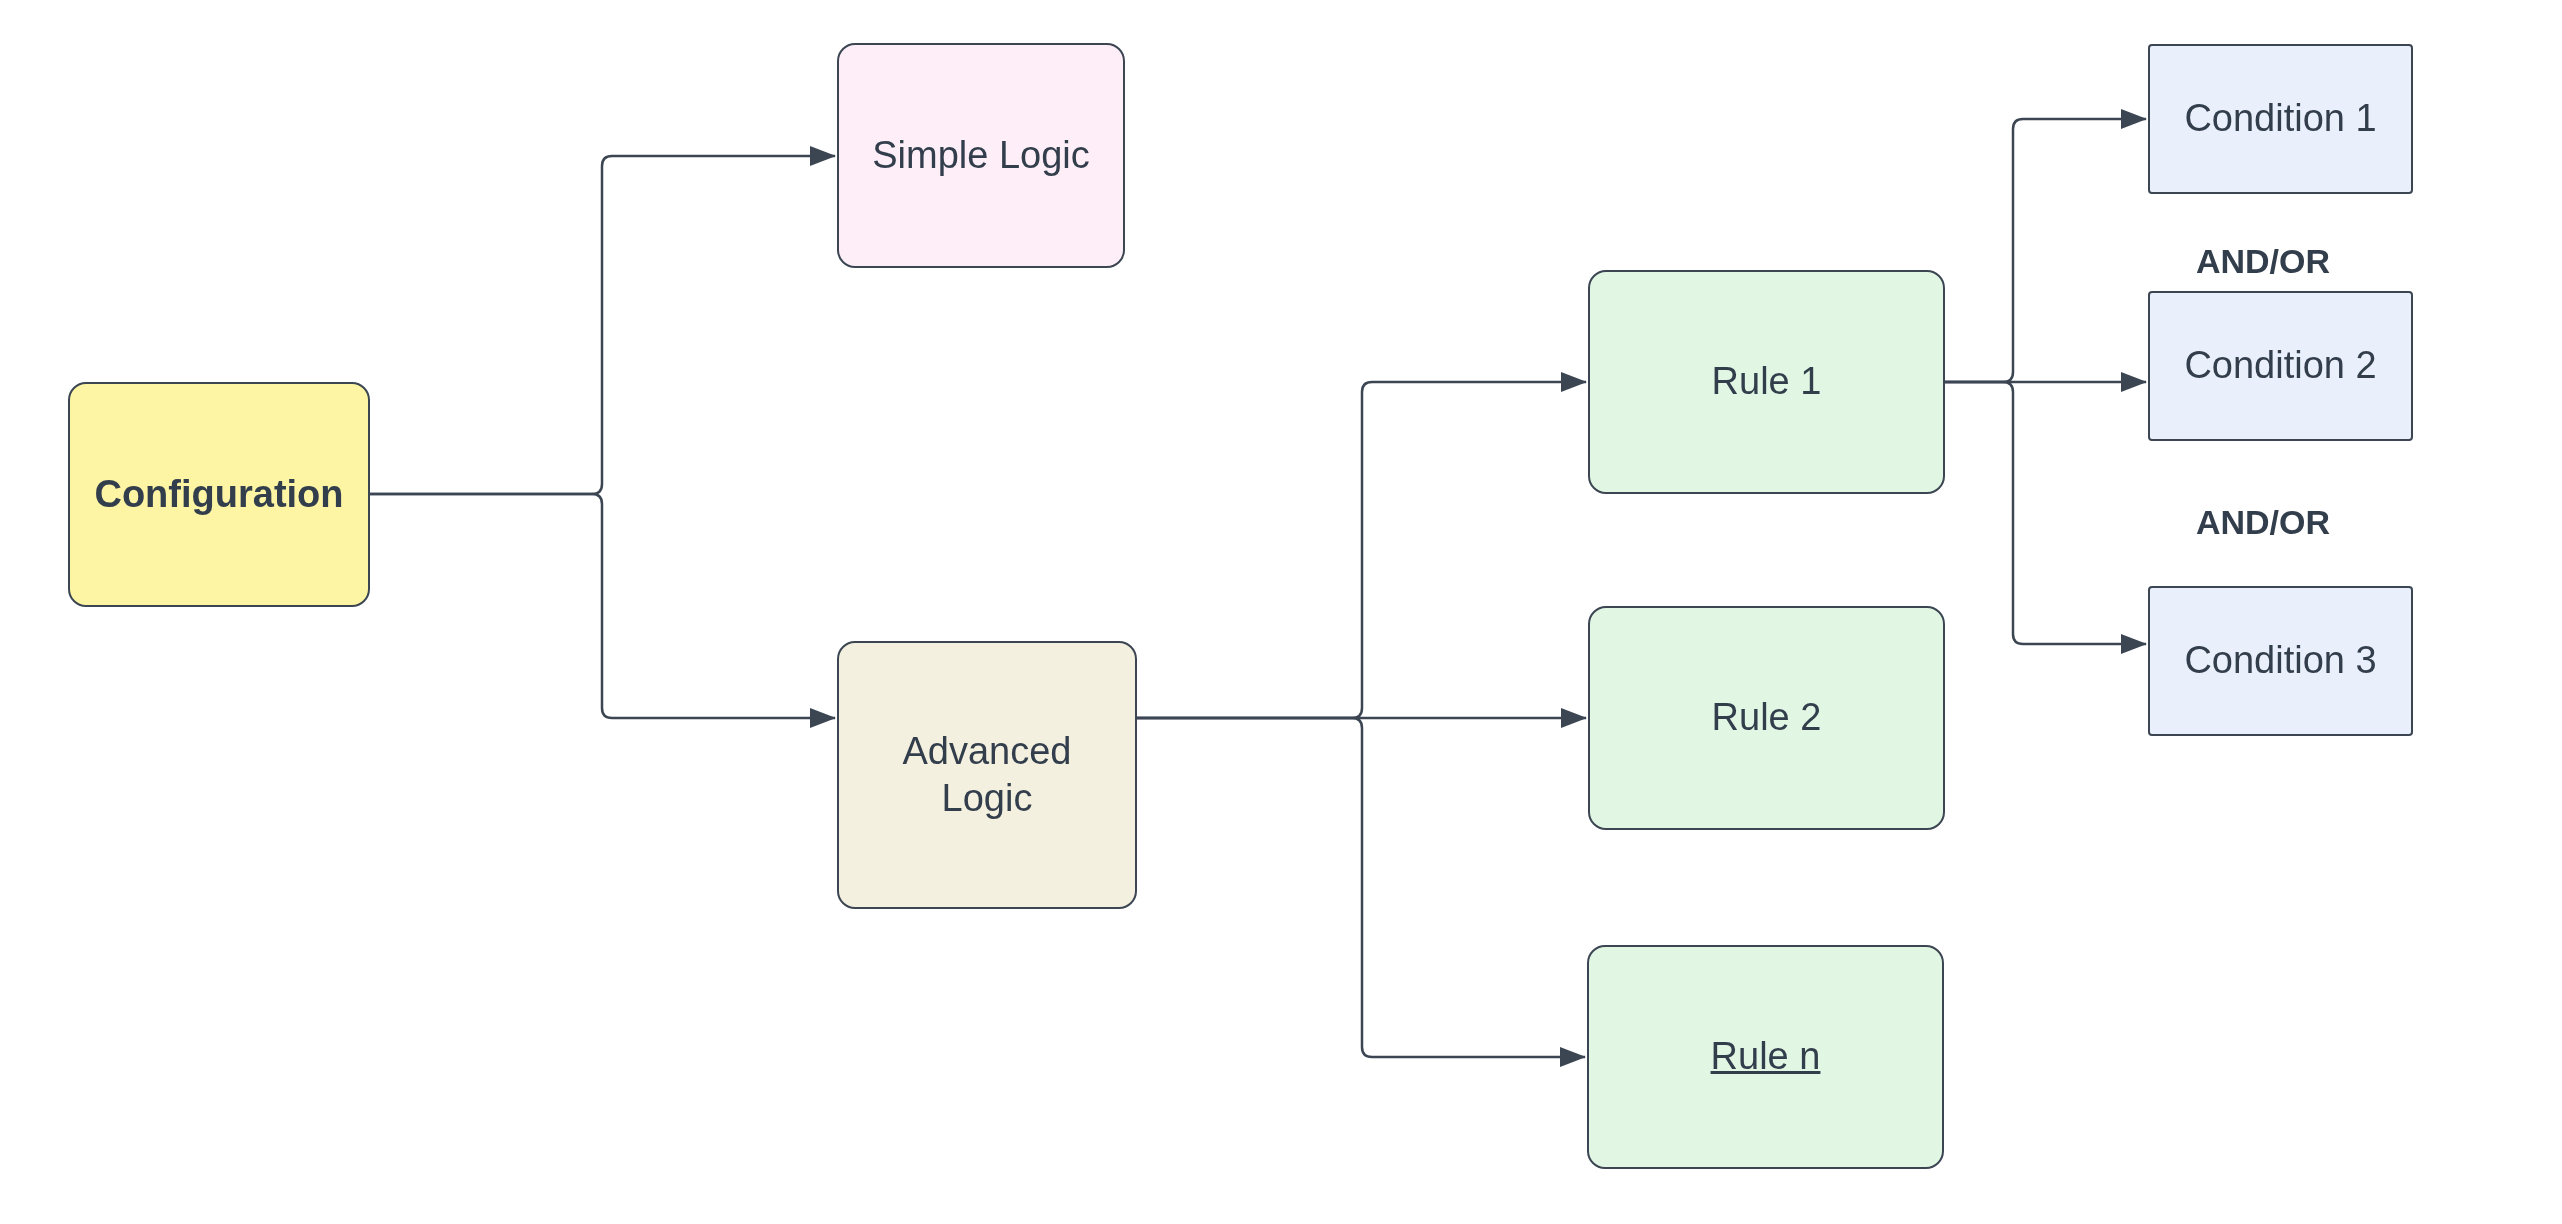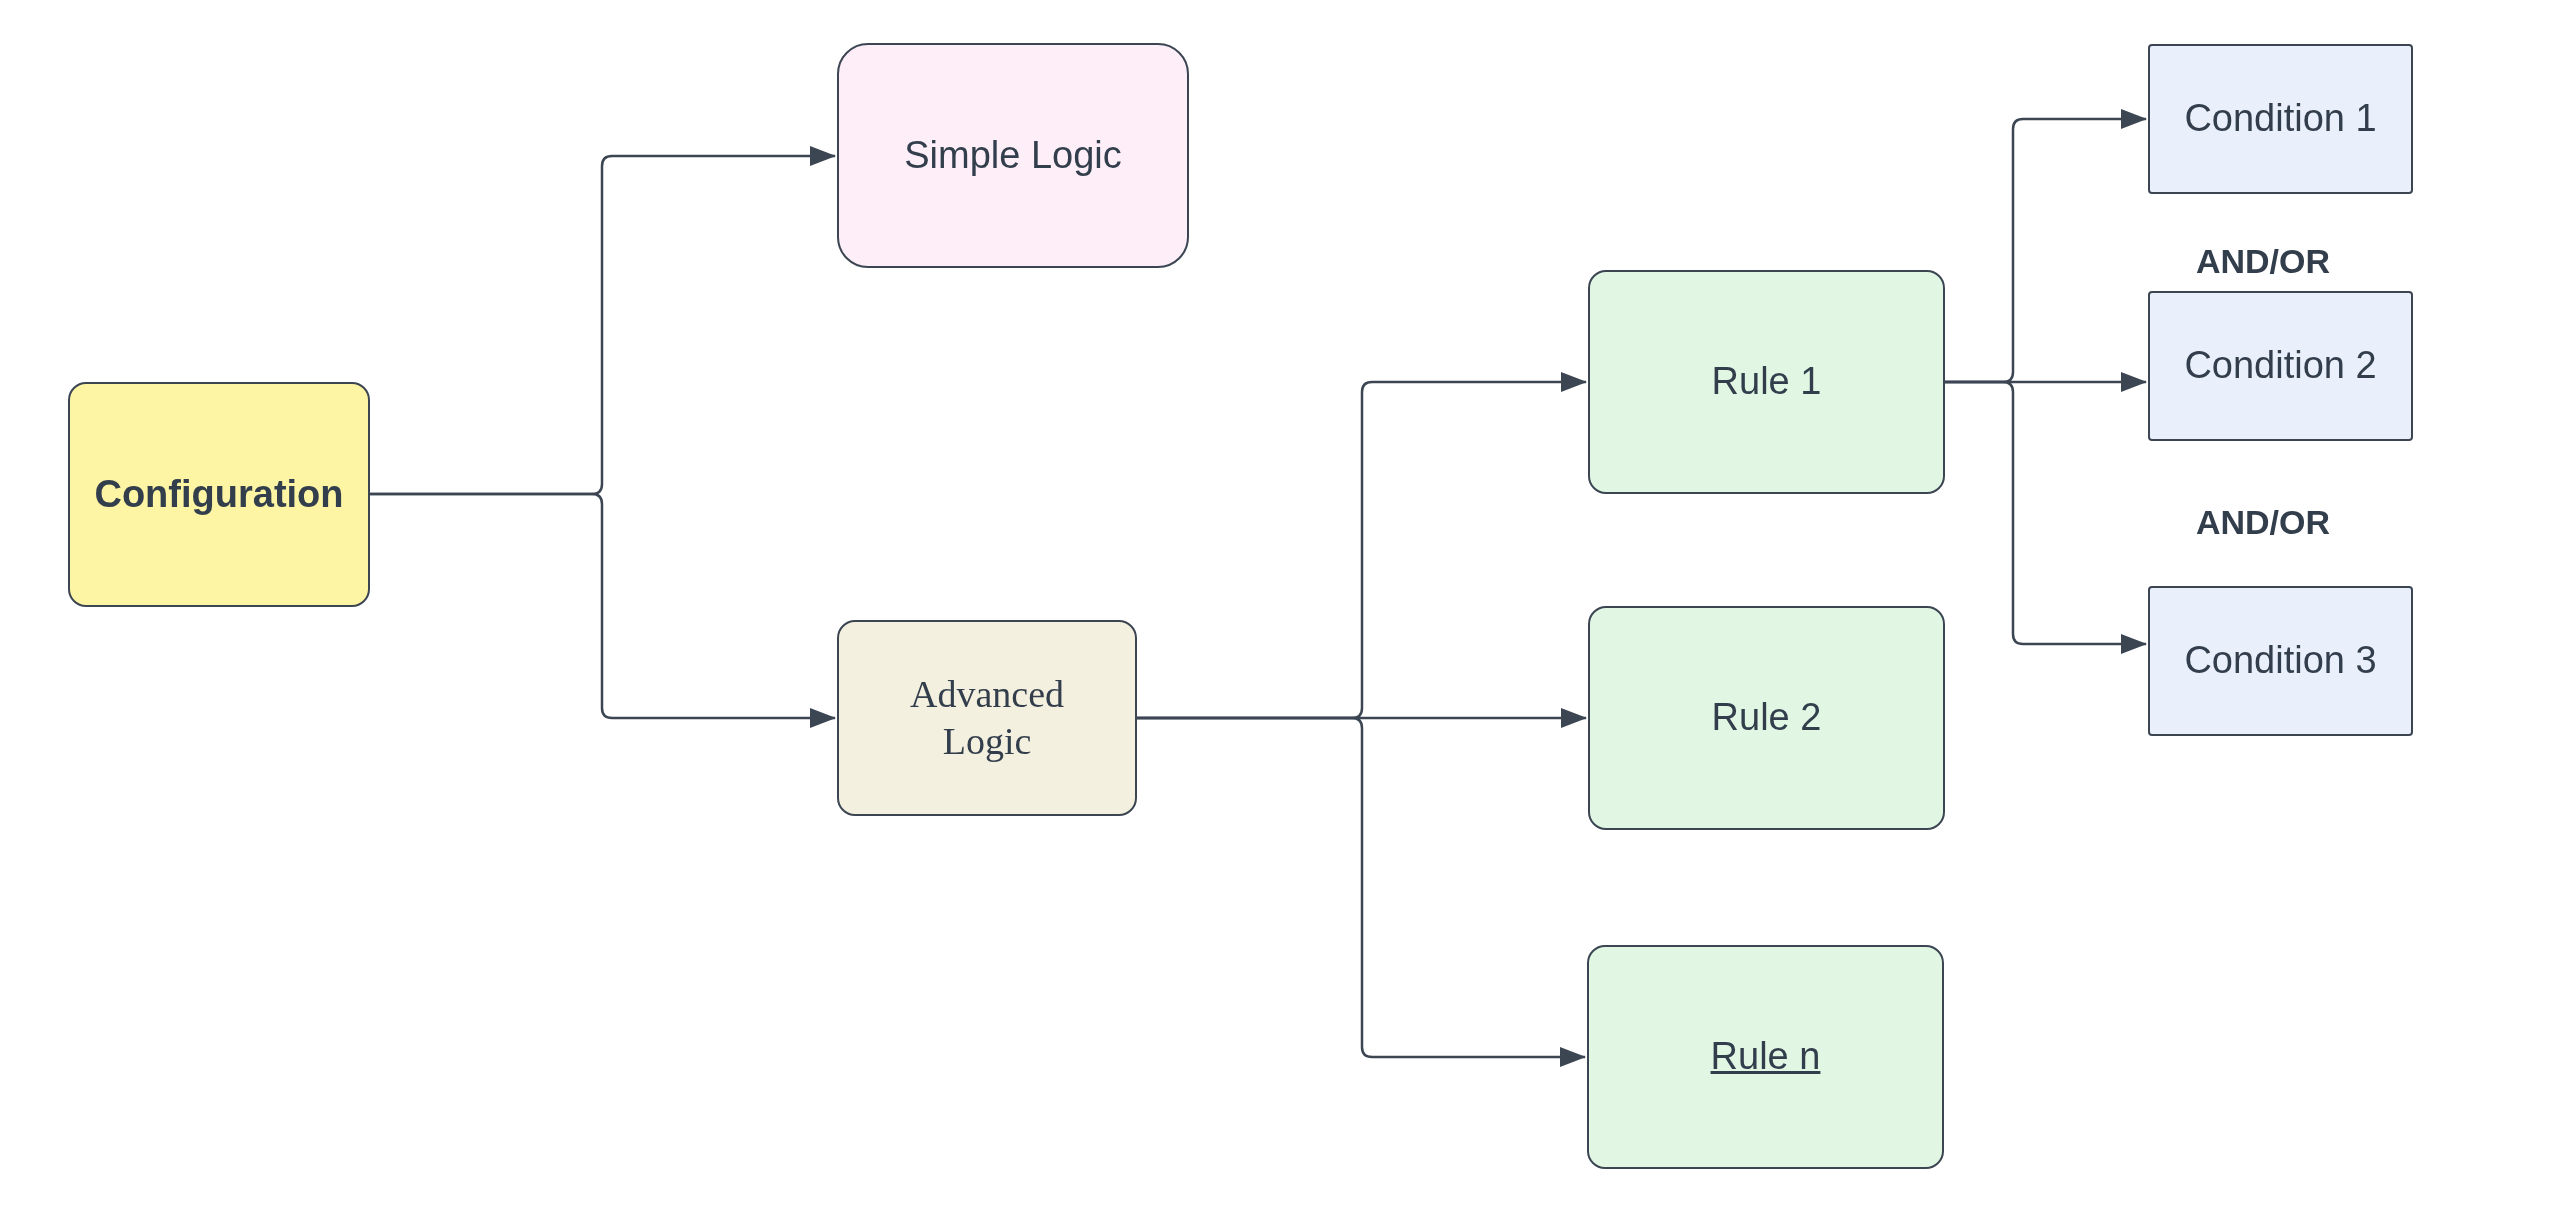--- a/index.html
+++ b/index.html
@@ -35,28 +35,26 @@
     font-size: 38px;
     line-height: 1.25;
   }
   .node span { display: inline-block; }
   .node--configuration {
     left: 68px; top: 382px; width: 302px; height: 225px;
     background: var(--config-fill, #fdf5a3);
     font-weight: bold;
   }
   .node--simple-logic {
-    left: 837px; top: 43px; width: 352px; height: 225px;
+    left: 837px; top: 43px; width: 288px; height: 225px;
     background: var(--simple-fill, #fdeef8);
-    border-radius: 31px;
   }
   .node--advanced-logic {
-    left: 837px; top: 620px; width: 300px; height: 196px;
+    left: 837px; top: 641px; width: 300px; height: 268px;
     background: var(--advanced-fill, #f4f0df);
-    font-family: Liberation Serif, serif;
   }
   .node--advanced-logic span { max-width: 215px; }
   .node--rule {
     width: 357px; height: 224px;
     background: var(--rule-fill, #e1f7e4);
   }
   .node--rule-1 { left: 1588px; top: 270px; }
   .node--rule-2 { left: 1588px; top: 606px; }
   .node--rule-n { left: 1587px; top: 945px; text-decoration: underline; }
   .node--condition {

